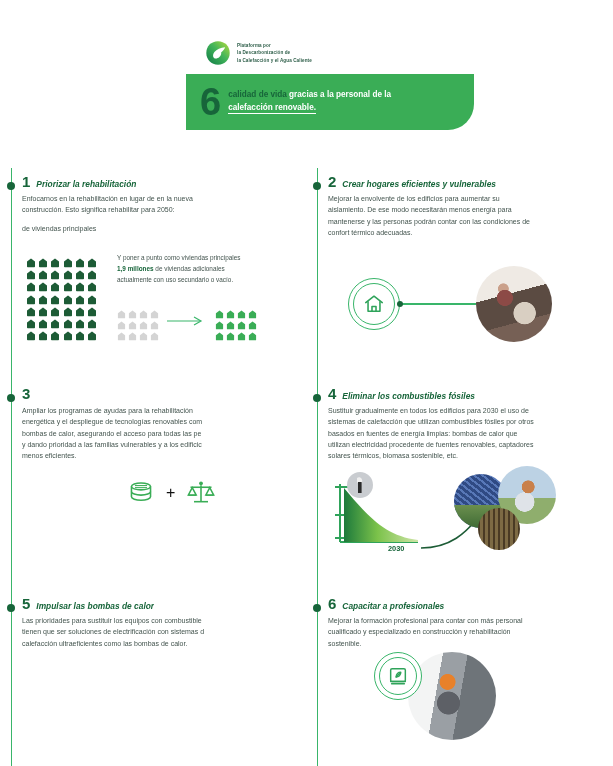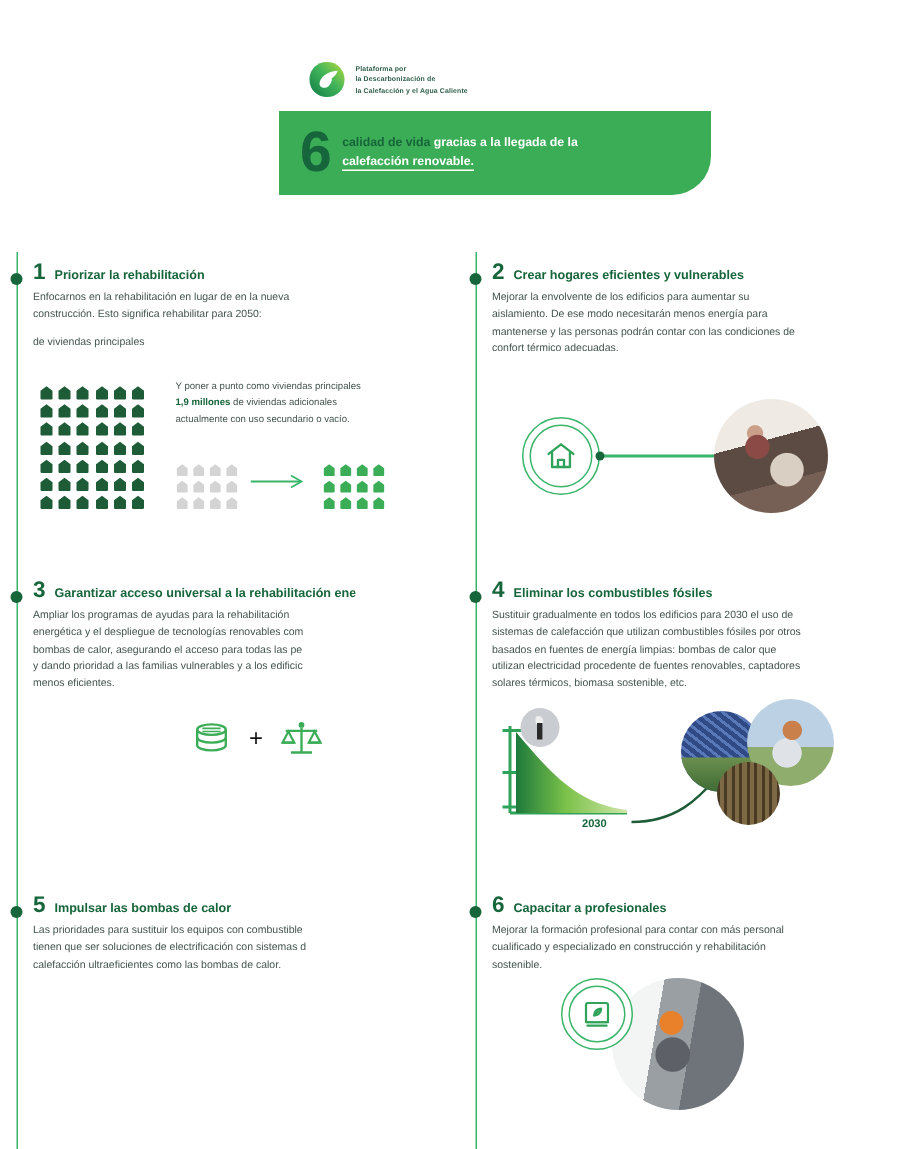--- a/index.html
+++ b/index.html
@@ -50,21 +50,21 @@
     position: absolute; left: 11px; top: 0; bottom: 0;
     width: 1.4px; background: #39b56a;
   }
   .vdot {
     position: absolute; left: 7.2px; top: 14px;
     width: 8px; height: 8px; border-radius: 50%; background: #17653a;
   }
 
   .s-head { display: flex; align-items: baseline; gap: 6px; margin-top: 6px; }
   .s-num { font-size: 15px; font-weight: 800; color: #17653a; line-height: 1; }
-  .s-title { font-size: 8.4px; font-weight: 800; color: #17653a; line-height: 1.2; white-space: nowrap; }
+  .s-title { font-size: 8.4px; font-weight: 800; color: #17653a; line-height: 1.2; white-space: nowrap; font-style: italic; }
   .s-body {
     margin-top: 4px; font-size: 7px; line-height: 1.62;
     color: #43544e; max-width: 268px; white-space: pre-line;
   }
   .cell.clip .s-body, .cell.clip .s-title { white-space: pre; overflow: hidden; }
 
   .stat { margin-top: 9px; }
   .stat-big { font-size: 8px; font-weight: 800; color: #17653a; }
   .stat-sub { font-size: 7px; color: #43544e; margin-top: 1px; }
 
@@ -181,21 +181,21 @@
       </svg>
     </span>
     <span class="logo-text">Plataforma por
 la Descarbonización de
 la Calefacción y el Agua Caliente</span>
   </div>
 
   <div class="banner">
     <span class="banner-num">6</span>
     <div class="banner-lines">
-      <div><span class="hl">calidad de vida</span><span> gracias a la llegada de la</span></div>
+      <div><span class="hl">calidad de vida</span><span> gracias a la personal de la</span></div>
       <div><span class="ul">calefacción renovable.</span></div>
     </div>
   </div>
 
   <div class="steps">
 
     <div class="row">
 
       <div class="cell r1">
         <div class="vline"></div>
@@ -457,21 +457,20 @@
       </div>
     </div>
 
     <div class="row">
 
       <div class="cell r2 clip">
         <div class="vline"></div>
         <div class="vdot"></div>
         <div class="s-head">
           <span class="s-num">3</span>
-          <span class="s-title">Garantizar acceso universal a la rehabilitación ene</span>
         </div>
         <div class="s-body">Ampliar los programas de ayudas para la rehabilitación
 energética y el despliegue de tecnologías renovables com
 bombas de calor, asegurando el acceso para todas las pe
 y dando prioridad a las familias vulnerables y a los edificic
 menos eficientes.</div>
 
         <div class="icon-row">
           <span>
             <svg viewBox="0 0 30 26" width="26" height="23">

